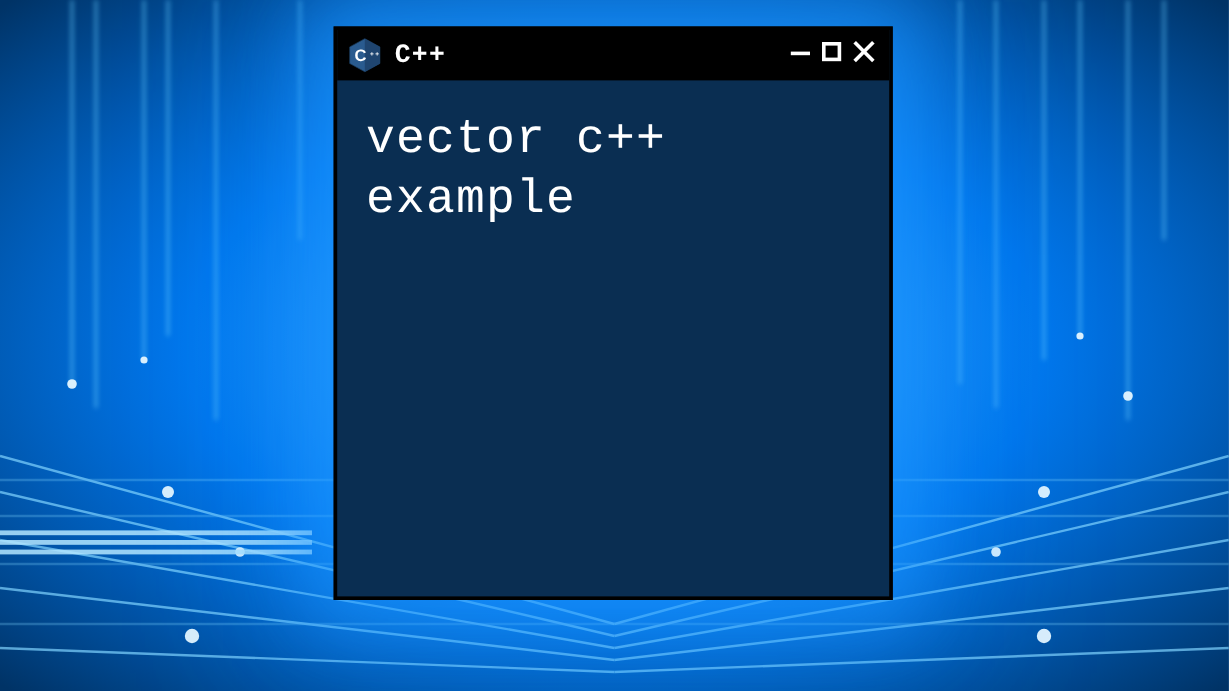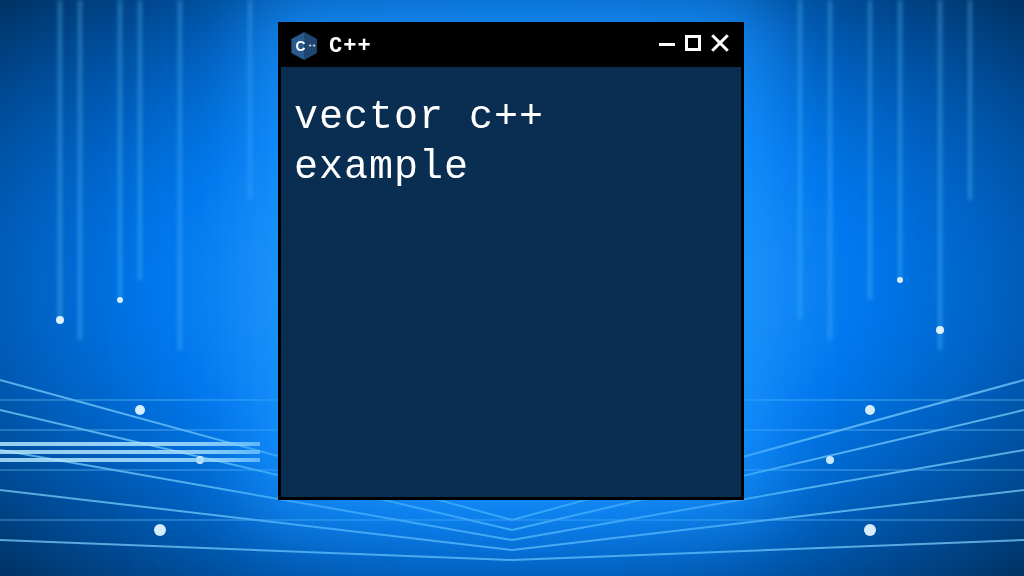--- a/index.html
+++ b/index.html
@@ -73,21 +73,21 @@
     .min-icon::before { content:""; position:absolute; left:0; right:0; top:50%; height:3px; background:#fff; }
     .max-icon { display:inline-block; width:16px; height:16px; border:3px solid #fff; }
     .close-icon { display:inline-block; width:18px; height:18px; position:relative; }
     .close-icon::before, .close-icon::after {
       content:""; position:absolute; left:50%; top:50%; width:22px; height:3px;
       background:#fff; transform-origin:center;
     }
     .close-icon::before { transform: translate(-50%,-50%) rotate(45deg); }
     .close-icon::after { transform: translate(-50%,-50%) rotate(-45deg); }
     .content {
-      padding: 26px 13px;
+      padding: 26px 24px;
       color: #fff;
       font-size: 40px;
       line-height: 1.25;
       white-space: pre-wrap;
       font-family: 'Consolas', 'Courier New', monospace;
       letter-spacing: 1px;
     }
   </style>
 </head>
 <body>

